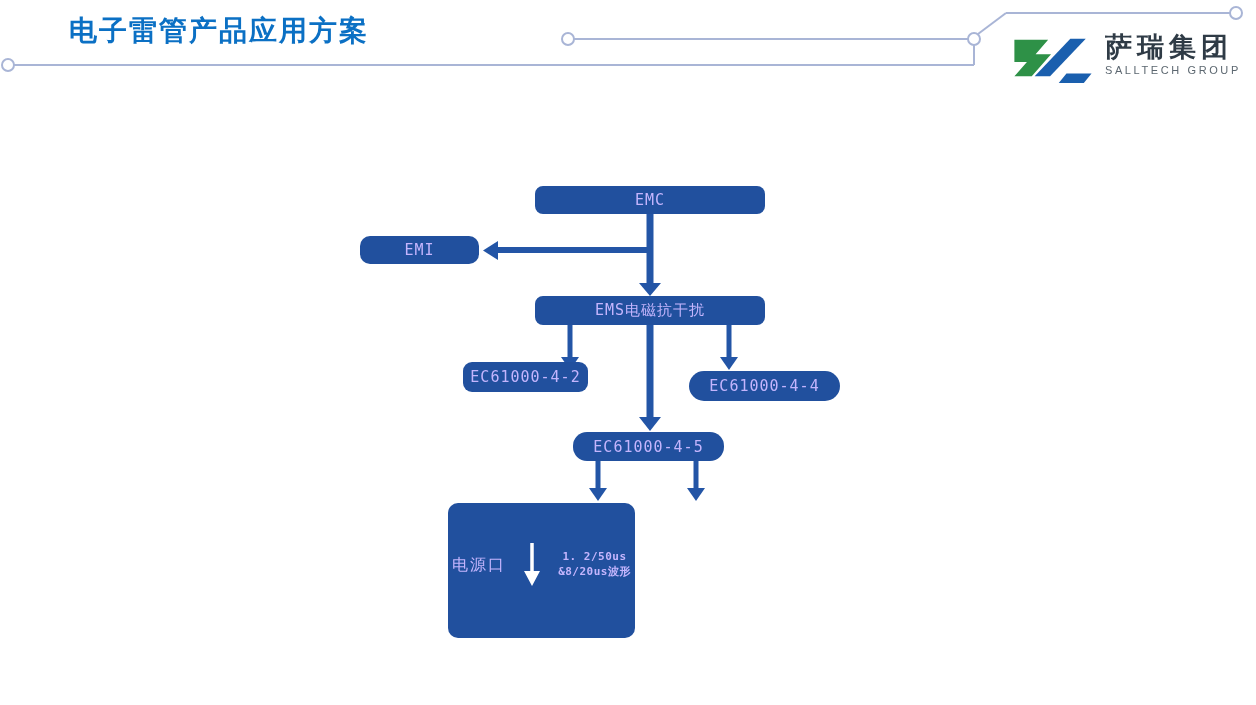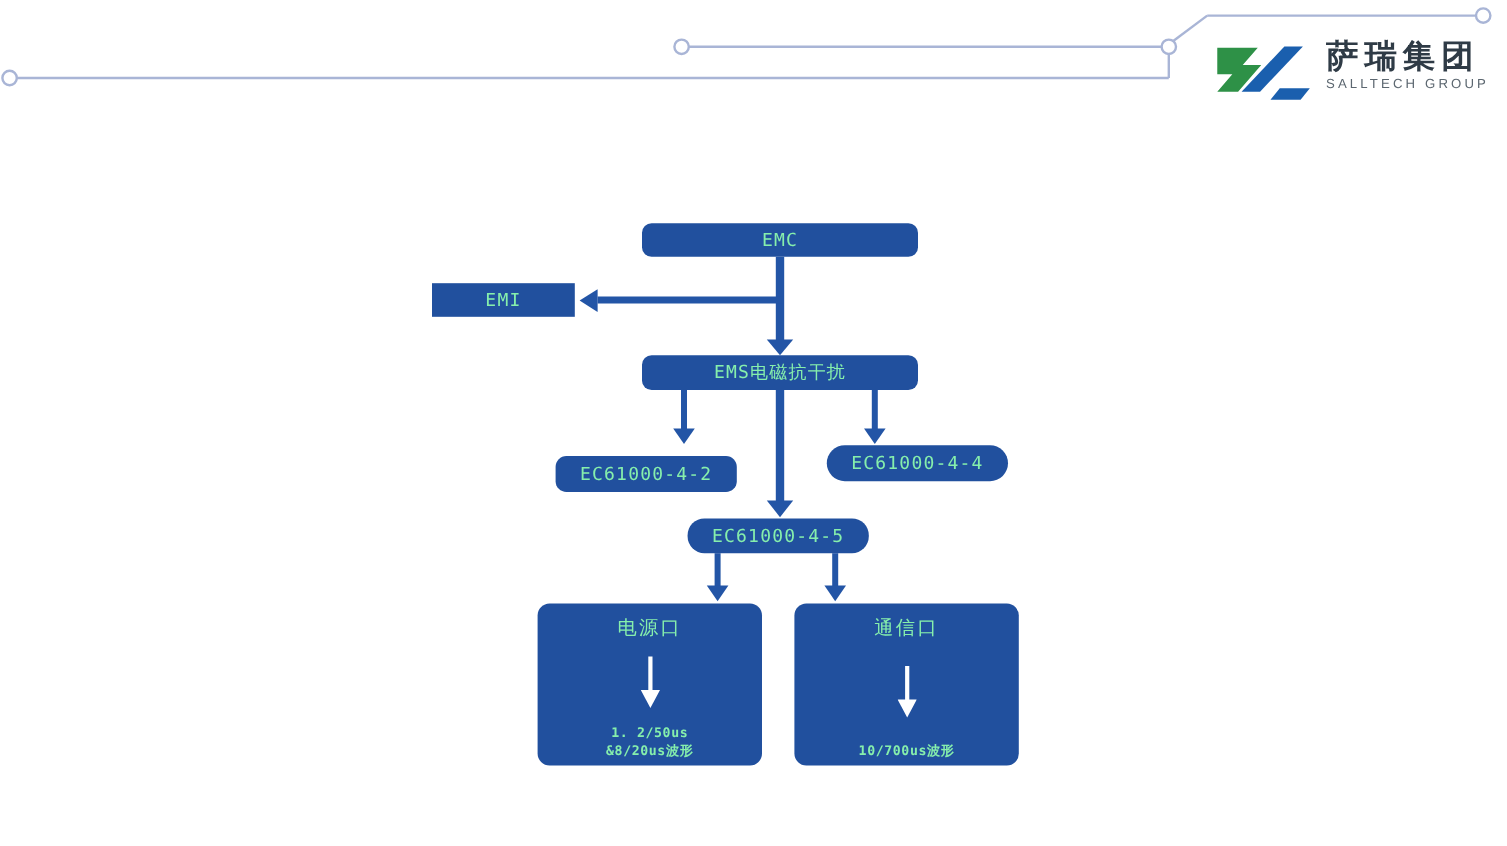--- a/index.html
+++ b/index.html
@@ -21,34 +21,34 @@
   .logo-en{font-size:11px;color:var(--logo-subtext);letter-spacing:2.6px;margin-top:1px;white-space:nowrap;}
   
   .diagram-title{
     position:absolute;left:497px;top:114px;width:300px;text-align:center;
     font-size:24px;color:var(--title-blue);letter-spacing:1px;
   }
   
   .overlay{position:absolute;left:0;top:0;pointer-events:none;}
   
   .node{
-    position:absolute;background:var(--node-blue);color:#86efac;
+    position:absolute;background:var(--node-blue);color:#c4b5fd;
     border-radius:8px;display:flex;align-items:center;justify-content:center;
     font-family:"DejaVu Sans Mono",monospace;font-size:15px;letter-spacing:1px;
     box-sizing:border-box;
   }
   .n-emc {left:535px;top:186px;width:230px;height:28px;}
-  .n-emi {left:360px;top:236px;width:119px;height:28px;border-radius:0;}
+  .n-emi {left:360px;top:236px;width:119px;height:28px;border-radius:10px;}
   .n-ems {left:535px;top:296px;width:230px;height:29px;}
-  .n-iec2{left:463px;top:380px;width:151px;height:30px;border-radius:9px;}
+  .n-iec2{left:463px;top:362px;width:125px;height:30px;border-radius:9px;}
   .n-iec4{left:689px;top:371px;width:151px;height:30px;border-radius:15px;}
   .n-iec5{left:573px;top:432px;width:151px;height:29px;border-radius:14px;}
   .bignode{
-    flex-direction:column;justify-content:space-between;
-    padding:10px 4px 4px;border-radius:10px;font-size:16px;
+    flex-direction:row;justify-content:space-between;
+    padding:10px 4px 21px;border-radius:10px;font-size:16px;
   }
   .n-power{left:448px;top:503px;width:187px;height:135px;}
   .n-comm {left:662px;top:503px;width:187px;height:135px;}
   .bignode .port-label{font-size:16px;letter-spacing:2px;}
   .wave{font-size:11px;text-align:center;line-height:1.35;letter-spacing:0.5px;white-space:nowrap;font-weight:bold;}
 </style>
 </head>
 <body>
 
 <div class="slide">
@@ -92,20 +92,21 @@
     <g style="stroke:var(--arrow-blue);fill:var(--arrow-blue);">
       <line x1="598" y1="461" x2="598" y2="489" style="stroke-width:5;"></line>
       <polygon points="589,488 607,488 598,501" style="stroke:none;"></polygon>
     </g>
     <g style="stroke:var(--arrow-blue);fill:var(--arrow-blue);">
       <line x1="696" y1="461" x2="696" y2="489" style="stroke-width:5;"></line>
       <polygon points="687,488 705,488 696,501" style="stroke:none;"></polygon>
     </g>
   </svg>
 
+  <div class="header-title">电子雷管产品应用方案</div>
 
   <div class="logo">
     <svg width="88" height="54" viewBox="0 0 90 56">
       <polygon points="6,8 41,8 28,23 44,23 24,46 6,46 19,31 6,31" style="fill:var(--logo-green);"></polygon>
       <polygon points="64,7 80,7 43,46 27,46" style="fill:var(--logo-blue);"></polygon>
       <polygon points="60,43 86,43 78,53 52,53" style="fill:var(--logo-blue);"></polygon>
     </svg>
     <div class="logo-text">
       <span class="logo-cn">萨瑞集团</span>
       <span class="logo-en">SALLTECH GROUP</span>
@@ -142,22 +143,14 @@
     <svg width="16" height="46" viewBox="0 0 16 46">
       <line x1="8" y1="1" x2="8" y2="30" stroke="#ffffff" stroke-width="3.5"></line>
       <polygon points="0,29 16,29 8,44" fill="#ffffff"></polygon>
     </svg>
     <div class="wave">
       <div>1. 2/50us</div>
       <div>&amp;8/20us波形</div>
     </div>
   </div>
 
-  <div class="node bignode n-comm">
-    <span class="port-label">通信口</span>
-    <svg width="16" height="46" viewBox="0 0 16 46">
-      <line x1="8" y1="1" x2="8" y2="30" stroke="#ffffff" stroke-width="3.5"></line>
-      <polygon points="0,29 16,29 8,44" fill="#ffffff"></polygon>
-    </svg>
-    <div class="wave">10/700us波形</div>
-  </div>
 
 </div>
 
 </body></html>

